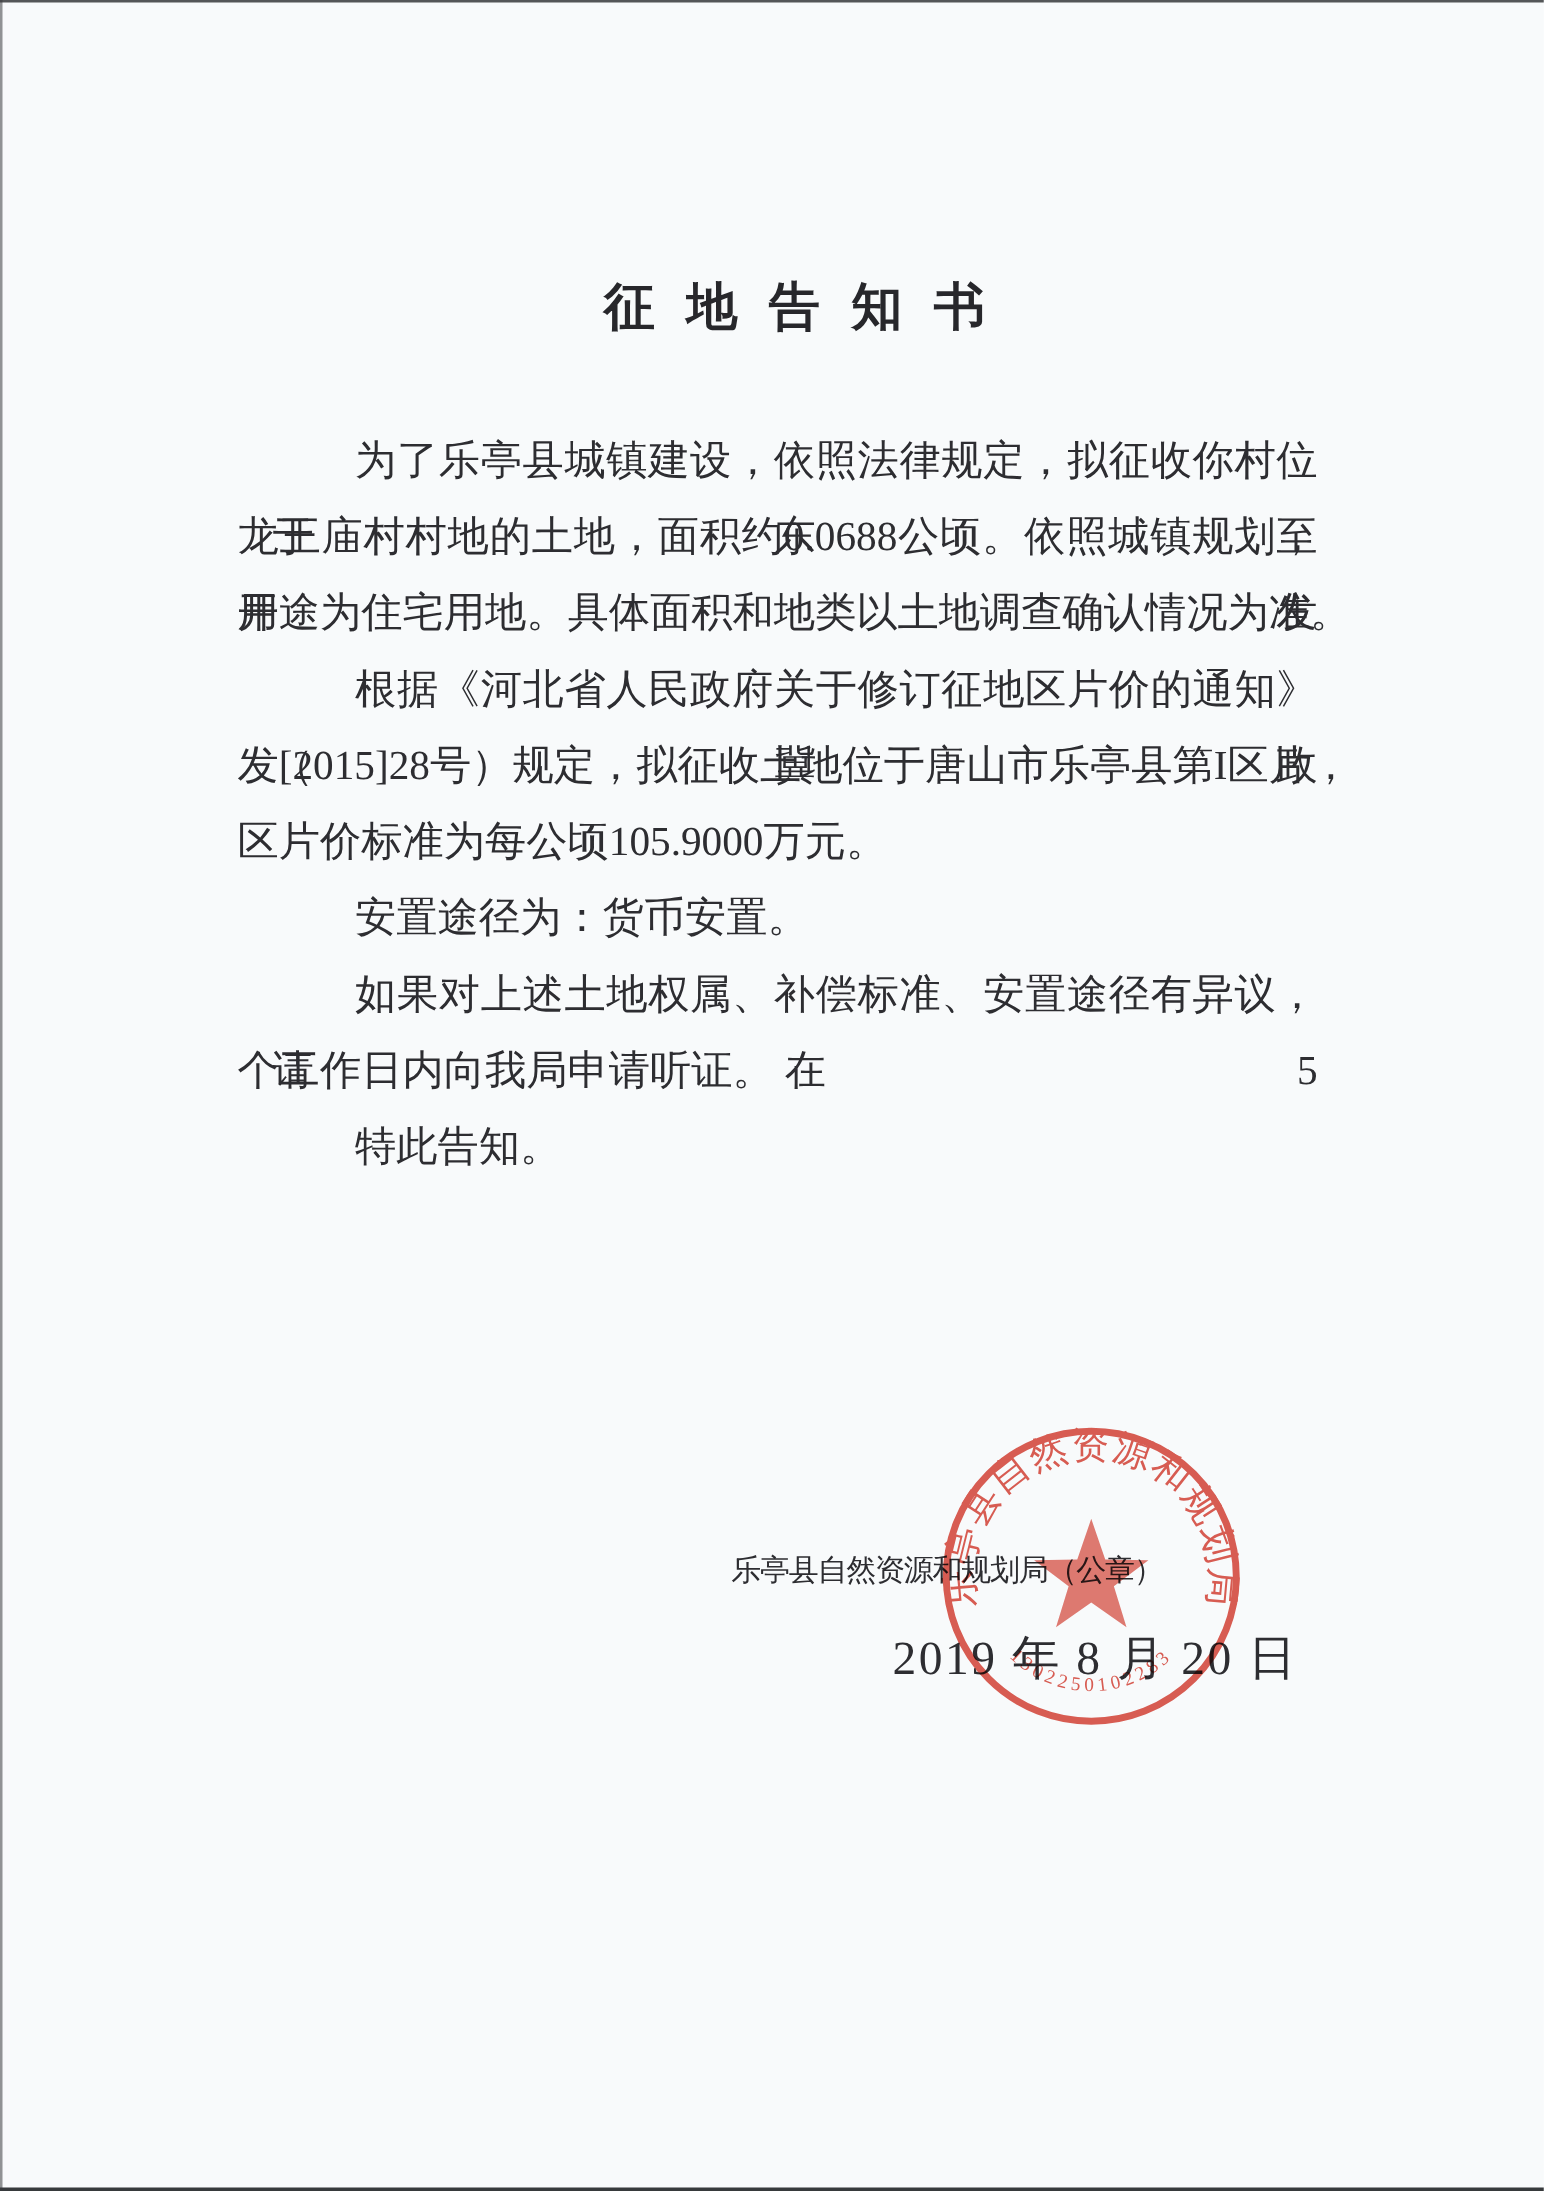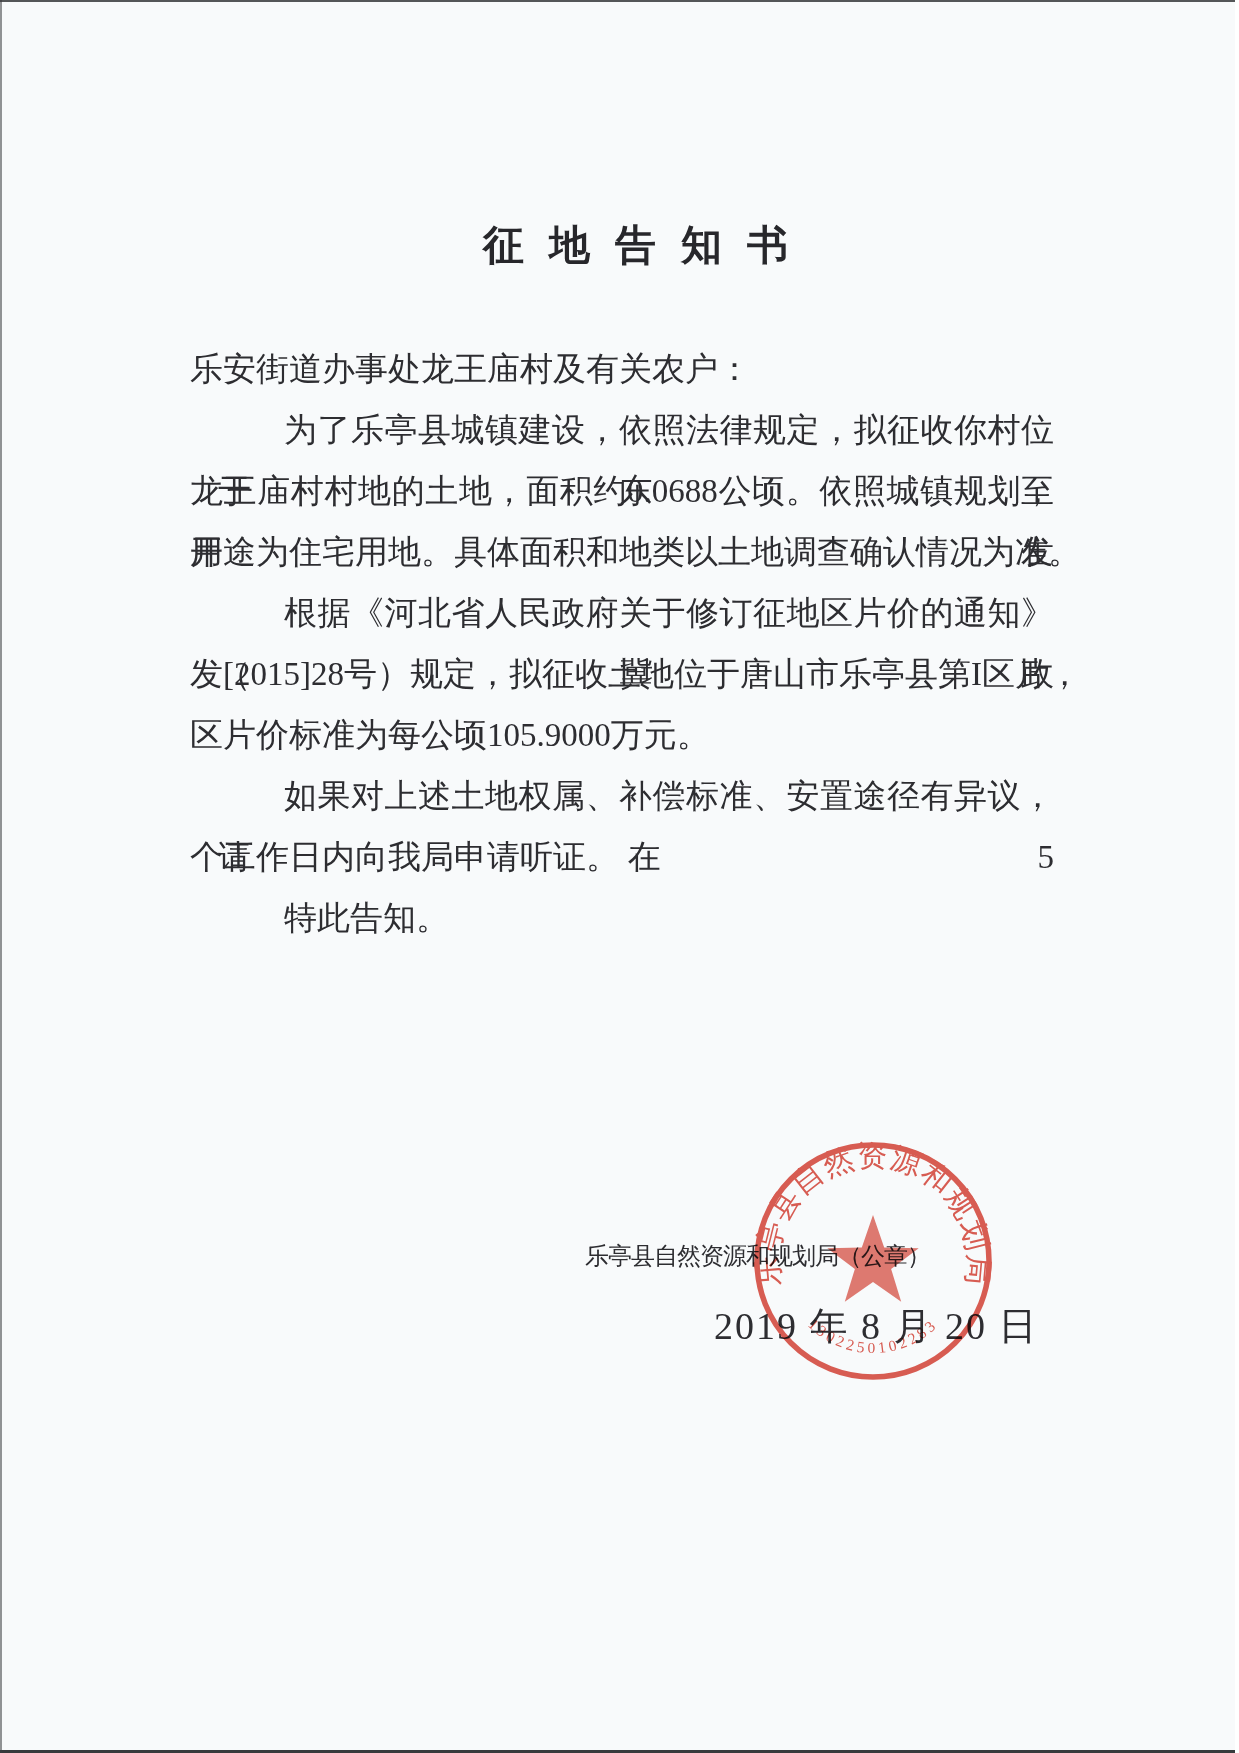--- a/index.html
+++ b/index.html
@@ -50,27 +50,27 @@
 
 <div class="page">
 
   <div class="edge-top"></div>
   <div class="edge-bottom"></div>
   <div class="edge-left"></div>
 
   <div class="doc-title">征地告知书</div>
 
   <div class="body-lines">
-      <div class="line">乐安街道办事处龙王庙村及有关农户：</div>
       <div class="line indent fill">为了乐亭县城镇建设，依照法律规定，拟征收你村位于东至</div>
       <div class="line fill">龙王庙村村地的土地，面积约0.0688公顷。依照城镇规划，开发</div>
       <div class="line">用途为住宅用地。具体面积和地类以土地调查确认情况为准。</div>
       <div class="line indent fill">根据《河北省人民政府关于修订征地区片价的通知》（冀政</div>
       <div class="line">发[2015]28号）规定，拟征收土地位于唐山市乐亭县第I区片，</div>
       <div class="line">区片价标准为每公顷105.9000万元。</div>
+      <div class="line indent">安置途径为：货币安置。</div>
       <div class="line indent fill">如果对上述土地权属、补偿标准、安置途径有异议，请在5</div>
       <div class="line">个工作日内向我局申请听证。</div>
       <div class="line indent">特此告知。</div>
     </div>
 
   <div class="sig-line">乐亭县自然资源和规划局（公章）</div>
   <div class="date-line">2019 年 8 月 20 日</div>
 
   <div class="seal" style="color: rgb(217, 71, 59);">
     <svg viewBox="-122 -122 244 244" xmlns="http://www.w3.org/2000/svg">

